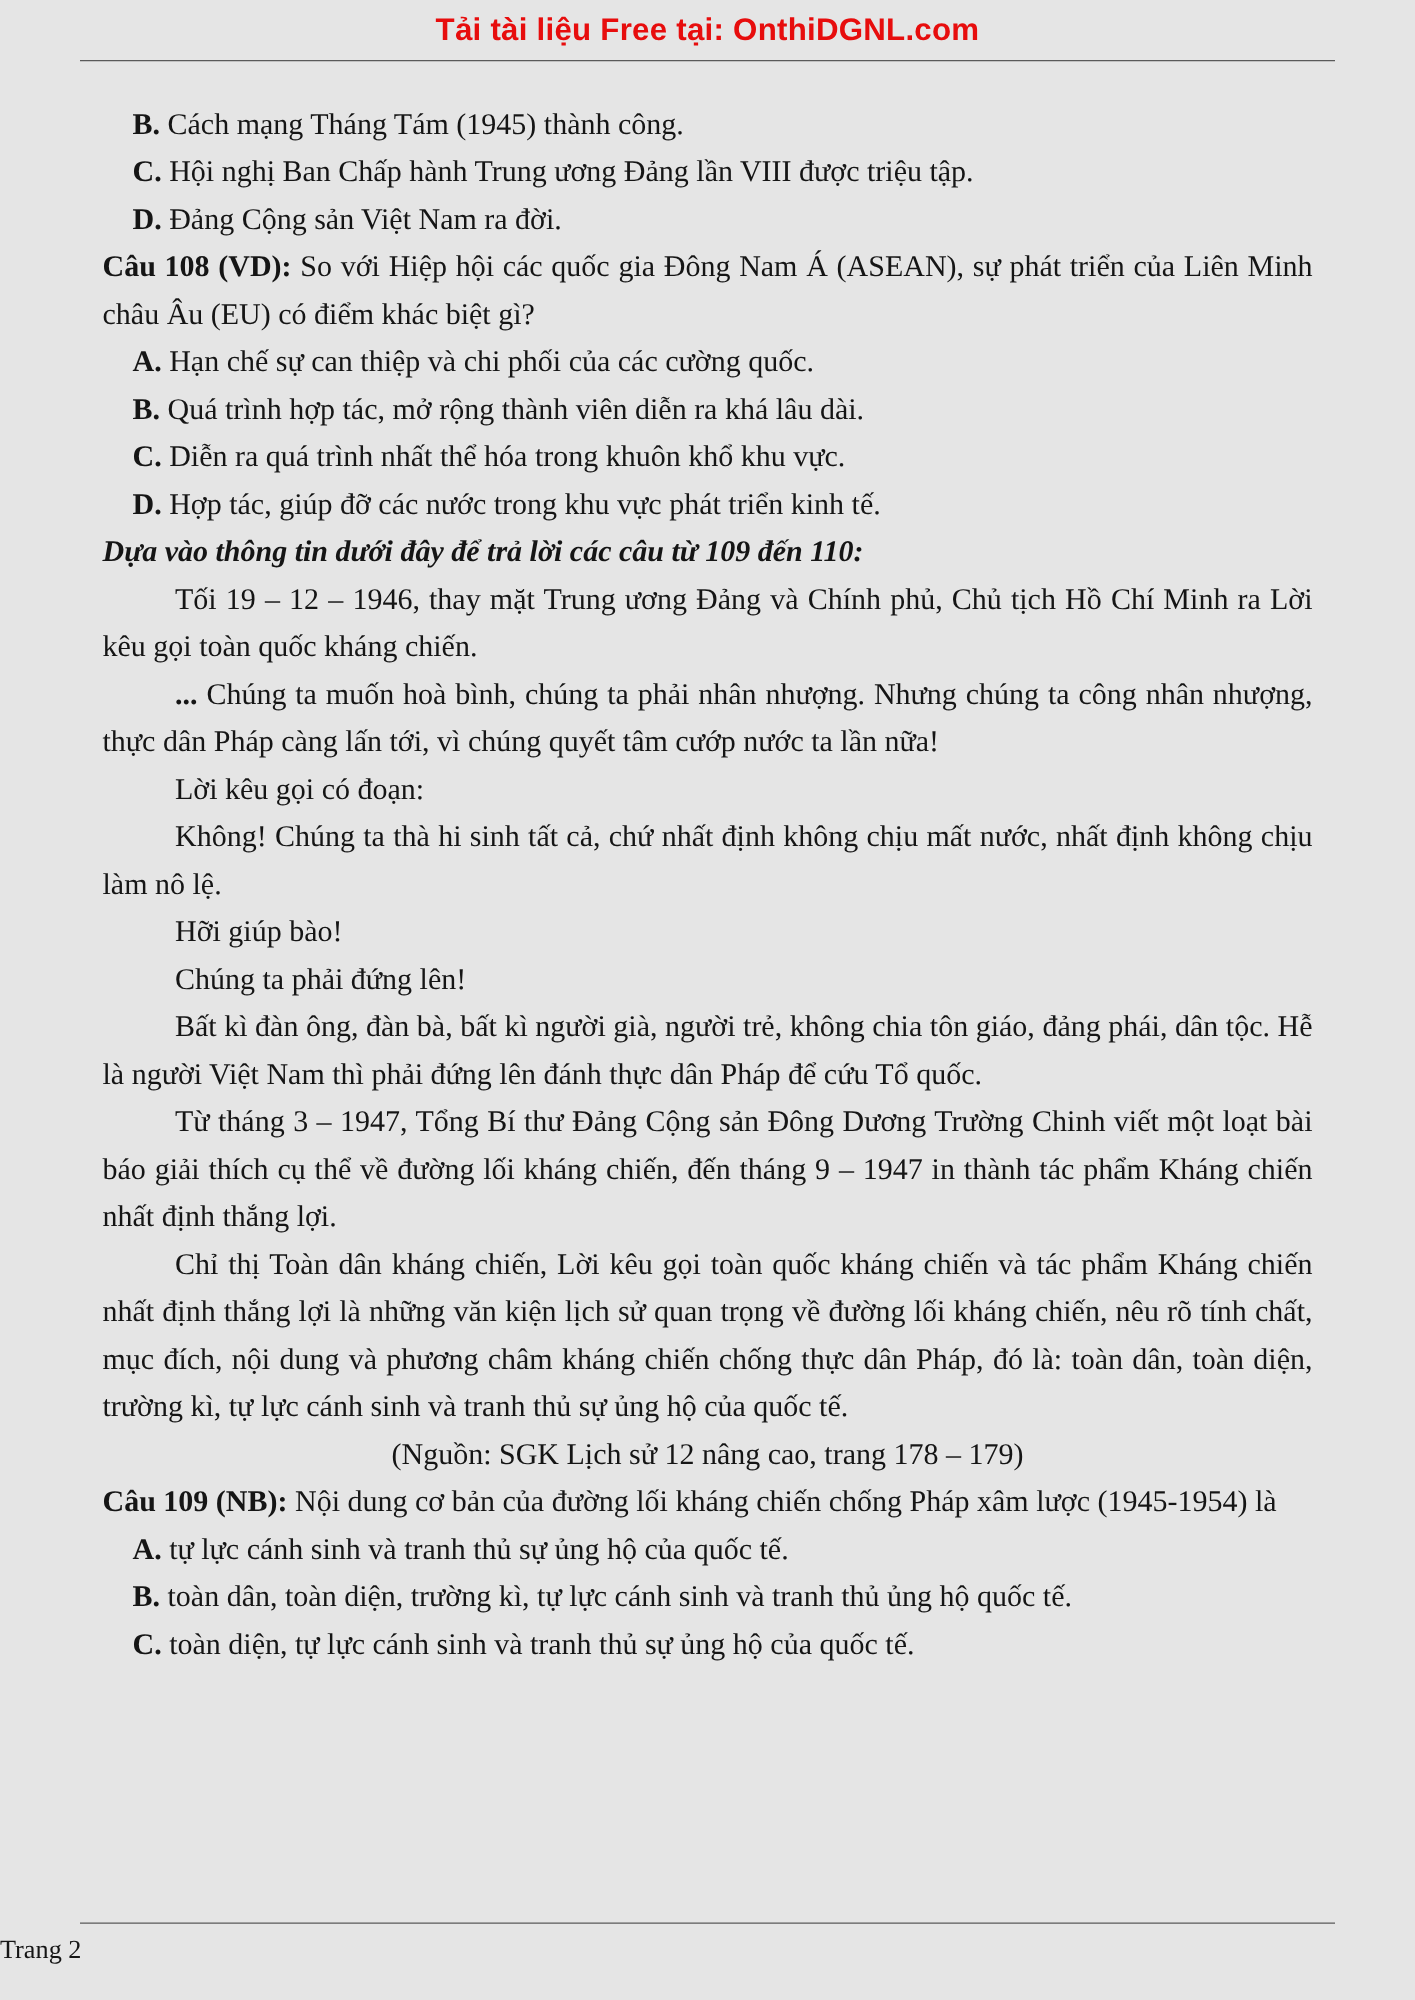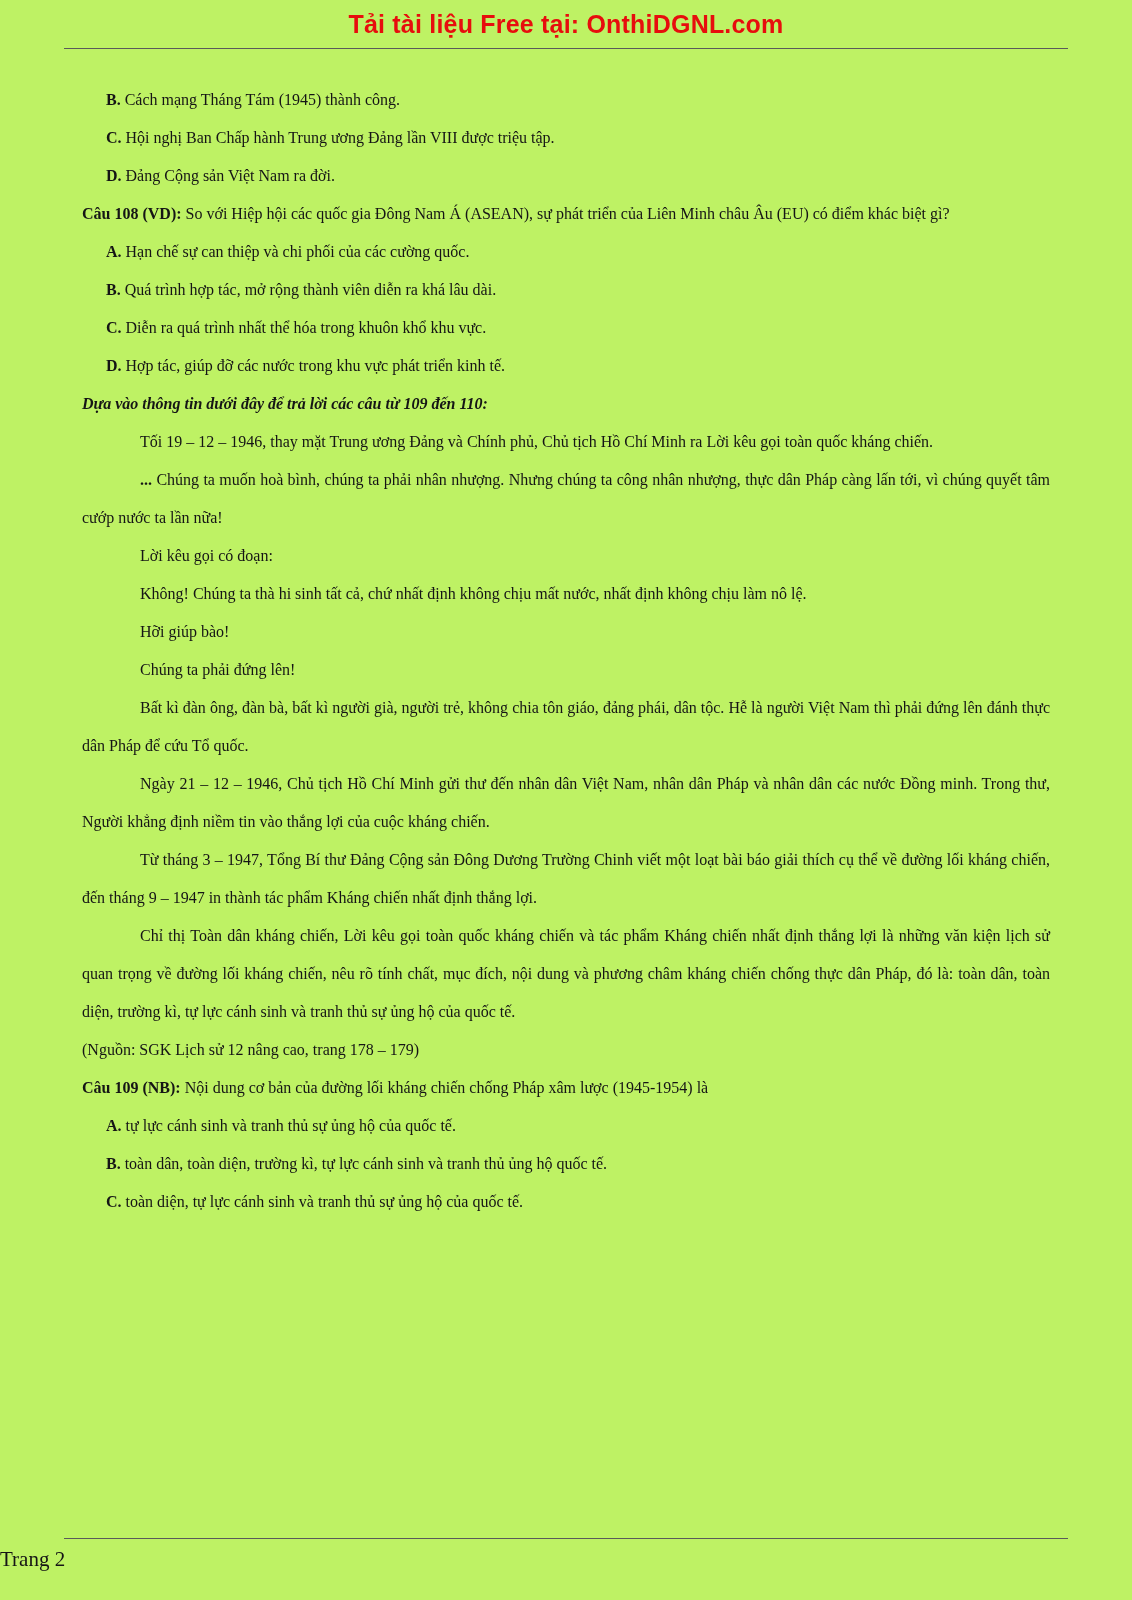--- a/index.html
+++ b/index.html
@@ -2,21 +2,21 @@
 <html><head>
 <meta charset="utf-8">
 <style>
   * { margin: 0; padding: 0; box-sizing: border-box; }
   html, body { background: #ffffff; }
   body { width: 1132px; margin: 0 auto; }
 
   .page {
     width: 1132px;
     height: 1600px;
-    background: #bef264;
+    background: #e5e5e5;
     color: #151515;
     font-family: "Liberation Serif", serif;
     display: flex;
     flex-direction: column;
     overflow: hidden;
   }
 
   
   .page-header { padding-top: 10px; }
   .header-title {
@@ -29,31 +29,31 @@
   .rule {
     border: none;
     border-top: 1.5px solid #5a5a5a;
     margin: 9px 64px 0 64px;
   }
 
   
   .page-body {
     flex: 1;
     padding: 32px 82px 0 82px;
-    font-size: 16px;
+    font-size: 24px;
     line-height: 38px;
   }
   .para { margin: 0; }
   .para b.prefix { font-weight: 700; font-style: normal; }
 
   .para-option   { padding-left: 24px; }
   .para-question { text-align: justify; }
   .para-heading  { font-weight: 700; font-style: italic; }
   .para-passage  { text-align: justify; text-indent: 58px; }
-  .para-source   { text-align: left; }
+  .para-source   { text-align: center; }
 
   
   .page-footer { padding-bottom: 28px; }
   .footer-rule { margin: 0 64px 8px 64px; }
   .footer-text {
     text-align: left;
     padding-right: 82px;
     font-size: 21px;
   }
 </style>
@@ -77,21 +77,20 @@
       <p class="para para-option"><b class="prefix">C. </b><span class="body-text">Diễn ra quá trình nhất thể hóa trong khuôn khổ khu vực.</span></p>
       <p class="para para-option"><b class="prefix">D. </b><span class="body-text">Hợp tác, giúp đỡ các nước trong khu vực phát triển kinh tế.</span></p>
       <p class="para para-heading"><span class="body-text">Dựa vào thông tin dưới đây để trả lời các câu từ 109 đến 110:</span></p>
       <p class="para para-passage"><span class="body-text">Tối 19 – 12 – 1946, thay mặt Trung ương Đảng và Chính phủ, Chủ tịch Hồ Chí Minh ra Lời kêu gọi toàn quốc kháng chiến.</span></p>
       <p class="para para-passage"><b class="prefix">... </b><span class="body-text">Chúng ta muốn hoà bình, chúng ta phải nhân nhượng. Nhưng chúng ta công nhân nhượng, thực dân Pháp càng lấn tới, vì chúng quyết tâm cướp nước ta lần nữa!</span></p>
       <p class="para para-passage"><span class="body-text">Lời kêu gọi có đoạn:</span></p>
       <p class="para para-passage"><span class="body-text">Không! Chúng ta thà hi sinh tất cả, chứ nhất định không chịu mất nước, nhất định không chịu làm nô lệ.</span></p>
       <p class="para para-passage"><span class="body-text">Hỡi giúp bào!</span></p>
       <p class="para para-passage"><span class="body-text">Chúng ta phải đứng lên!</span></p>
       <p class="para para-passage"><span class="body-text">Bất kì đàn ông, đàn bà, bất kì người già, người trẻ, không chia tôn giáo, đảng phái, dân tộc. Hễ là người Việt Nam thì phải đứng lên đánh thực dân Pháp để cứu Tổ quốc.</span></p>
-      <p class="para para-passage"><span class="body-text">Ngày 21 – 12 – 1946, Chủ tịch Hồ Chí Minh gửi thư đến nhân dân Việt Nam, nhân dân Pháp và nhân dân các nước Đồng minh. Trong thư, Người khẳng định niềm tin vào thắng lợi của cuộc kháng chiến.</span></p>
       <p class="para para-passage"><span class="body-text">Từ tháng 3 – 1947, Tổng Bí thư Đảng Cộng sản Đông Dương Trường Chinh viết một loạt bài báo giải thích cụ thể về đường lối kháng chiến, đến tháng 9 – 1947 in thành tác phẩm Kháng chiến nhất định thắng lợi.</span></p>
       <p class="para para-passage"><span class="body-text">Chỉ thị Toàn dân kháng chiến, Lời kêu gọi toàn quốc kháng chiến và tác phẩm Kháng chiến nhất định thắng lợi là những văn kiện lịch sử quan trọng về đường lối kháng chiến, nêu rõ tính chất, mục đích, nội dung và phương châm kháng chiến chống thực dân Pháp, đó là: toàn dân, toàn diện, trường kì, tự lực cánh sinh và tranh thủ sự ủng hộ của quốc tế.</span></p>
       <p class="para para-source"><span class="body-text">(Nguồn: SGK Lịch sử 12 nâng cao, trang 178 – 179)</span></p>
       <p class="para para-question"><b class="prefix">Câu 109 (NB): </b><span class="body-text">Nội dung cơ bản của đường lối kháng chiến chống Pháp xâm lược (1945-1954) là</span></p>
       <p class="para para-option"><b class="prefix">A. </b><span class="body-text">tự lực cánh sinh và tranh thủ sự ủng hộ của quốc tế.</span></p>
       <p class="para para-option"><b class="prefix">B. </b><span class="body-text">toàn dân, toàn diện, trường kì, tự lực cánh sinh và tranh thủ ủng hộ quốc tế.</span></p>
       <p class="para para-option"><b class="prefix">C. </b><span class="body-text">toàn diện, tự lực cánh sinh và tranh thủ sự ủng hộ của quốc tế.</span></p>
     </main>
 
   <footer class="page-footer">

